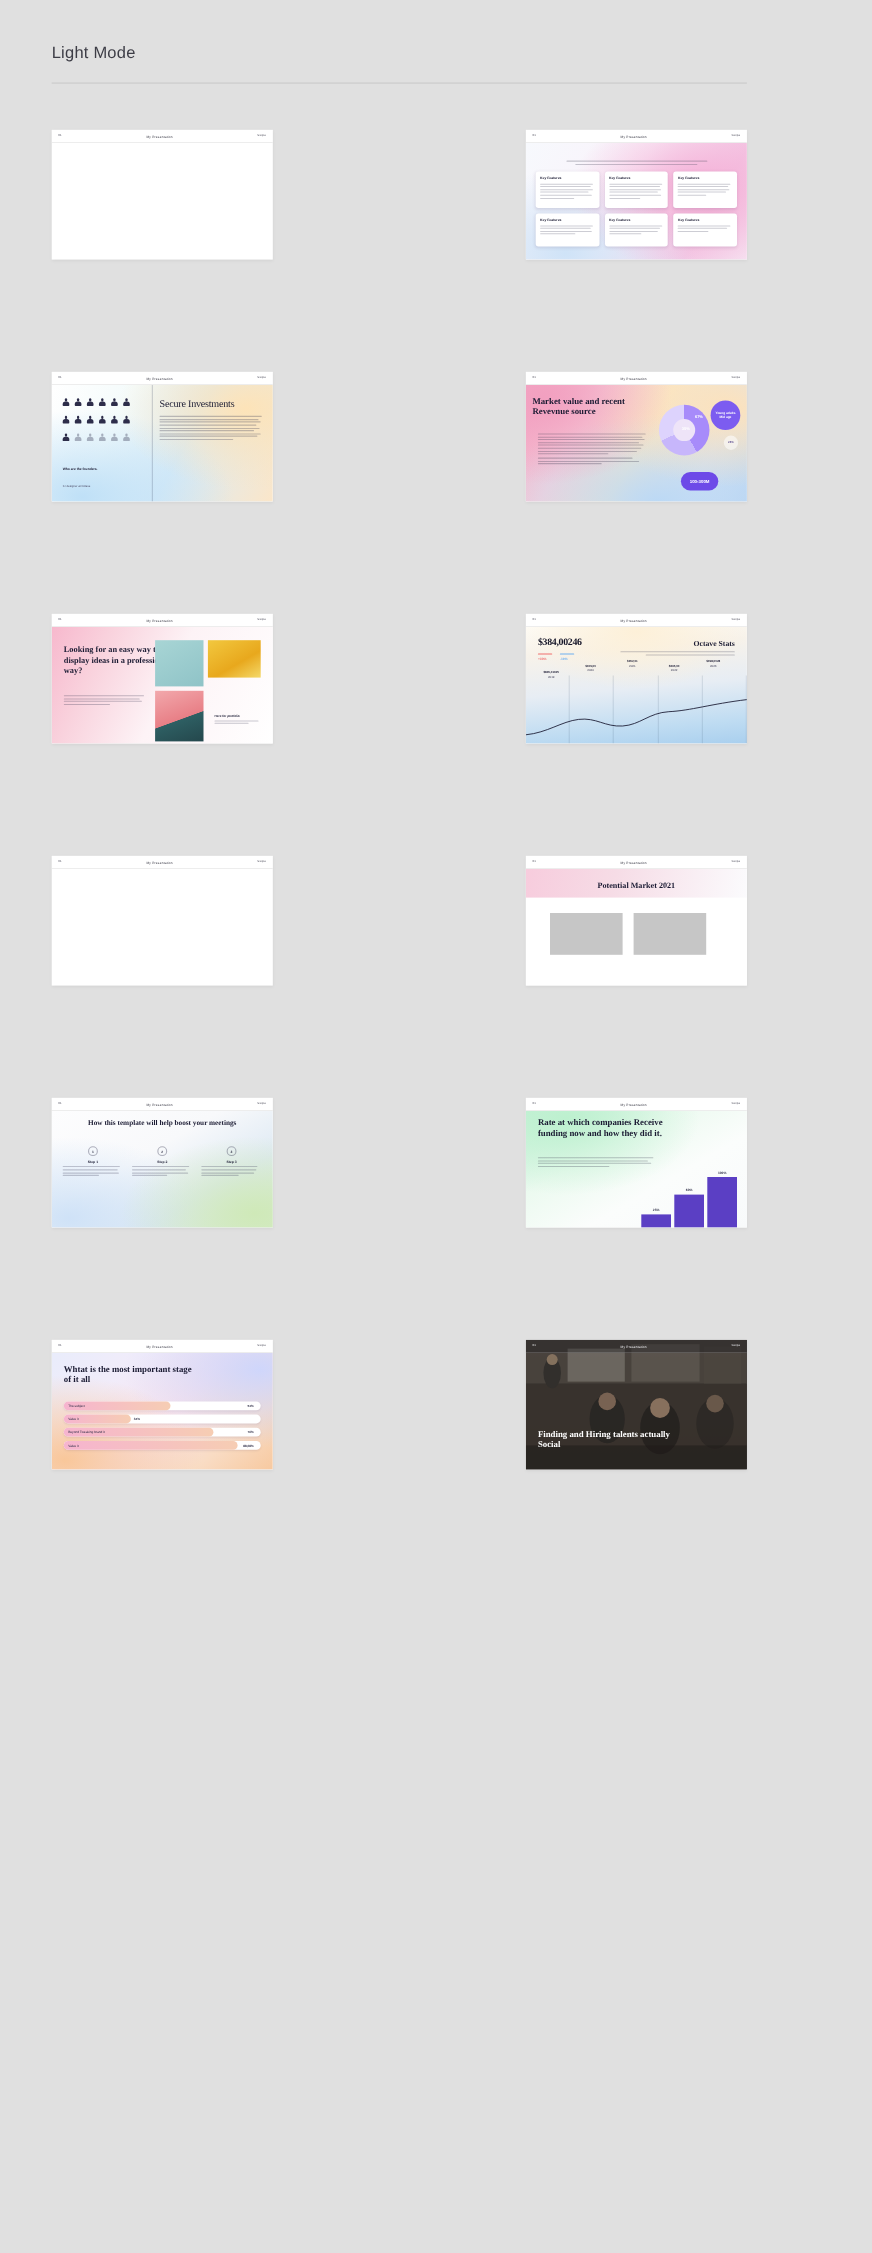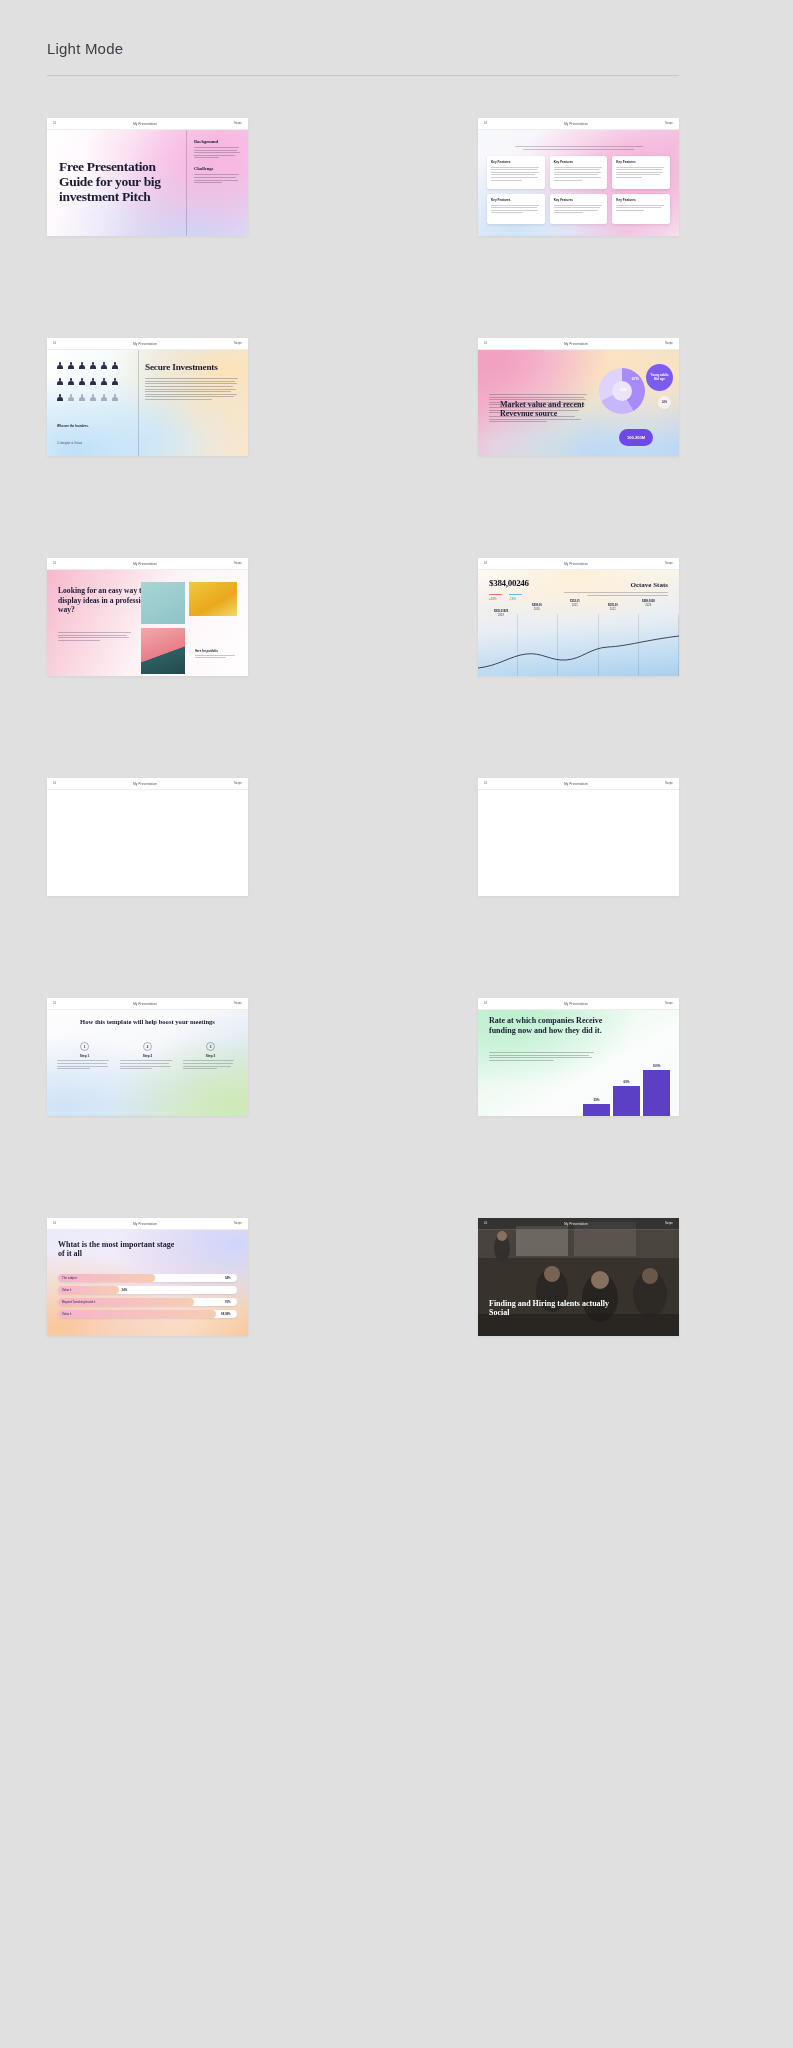--- a/index.html
+++ b/index.html
@@ -110,33 +110,33 @@
   .s3-left { position:absolute; left:0; top:0; bottom:0; width: 92px; border-right:.6px solid rgba(50,60,90,.22); }
   .s3-people { position:absolute; left:10px; top:12px; display:grid; grid-template-columns:repeat(6,11px); row-gap:8px; }
   .s3-person { width: 6px; height: 8px; position: relative; color:#2d2d4a; }
   .s3-person::before { content:""; position:absolute; left:1.6px; top:0; width:2.8px; height:2.8px; border-radius:50%; background: currentColor; }
   .s3-person::after  { content:""; position:absolute; left:0; top:3.4px; width:6px; height:3.4px; border-radius:2.4px 2.4px .6px .6px; background: currentColor; }
   .s3-person.faded { color:#2d2d4a; opacity:.34; }
   .s3-cap { position:absolute; left:10px; bottom:8px; width:70px; }
   .s3-cap b { display:block; font-size:3px; color:#1b1b33; margin-bottom:1.6px; }
   .s3-cap span { font-size:2.6px; color:#50506a; }
   .s3-right { position:absolute; left:98px; right:8px; top:12px; }
-  .s3-h { font-size: 9.2px; line-height:1.12; font-weight:700; color:#1b1b33; letter-spacing:-.2px; }
+  .s3-h { font-size: 9.2px; line-height:1.12; font-weight:400; color:#1b1b33; letter-spacing:-.2px; }
   .s3-body { margin-top: 6px; color:#3d3d55; }
 
   
   .s4-bg {
     position:absolute; inset:0;
     background:
       radial-gradient(100% 130% at 8% 10%, #f2a0c0 0%, rgba(242,160,192,0) 58%),
       radial-gradient(120% 130% at 92% 20%, #fde2bb 0%, rgba(253,226,187,0) 52%),
       radial-gradient(120% 120% at 60% 100%, #bcd9f5 0%, rgba(188,217,245,0) 62%),
       linear-gradient(120deg,#f3a6c6 0%,#f6cfd9 28%,#f8e7c8 52%,#d9e3f3 78%,#bcd6f2 100%);
   }
-  .s4-h { position:absolute; left:22px; top:10px; width:96px; font-size:8px; line-height:1.14; font-weight:700; color:#1b1b33;margin-top:40px; }
+  .s4-h { position:absolute; left:6px; top:10px; width:96px; font-size:8px; line-height:1.14; font-weight:700; color:#1b1b33; }
   .s4-body { position:absolute; left:11px; top:44px; width:100px; color:#3a3a52; }
   .donut {
     position:absolute; right:34px; top:18px; width:46px; height:46px; border-radius:50%;
     background: conic-gradient(#a78bfa 0deg 150deg, #c7b6fb 150deg 245deg, #ddd3fd 245deg 360deg);
   }
   .donut::after { content:""; position:absolute; inset:13px; border-radius:50%; background:#eee4f8; }
   .donut-lbl { position:absolute; font-size:3.6px; font-weight:700; color:#fff; }
   .dl1 { right:40px; top:27px; }
   .dl2 { right:52px; top:38px; }
   .pill {
@@ -309,41 +309,20 @@
   </div>
 
   <div class="slide-grid">
 
     <div class="slide">
       <div class="bar">
         <span class="b-left">01</span>
         <span class="b-mid">My Presentation</span>
         <span class="b-right">Swipe</span>
       </div>
-      <div class="canvas">
-        <div class="s1-bg"></div>
-        <div class="s1-title serif ink">Free Presentation Guide for your big investment Pitch</div>
-        <div class="s1-right">
-          <div class="s1-h2 serif">Background</div>
-          <div class="lines" style="color:#3b3b55">
-            <i style="width:96%"></i>
-              <i style="width:92%"></i>
-              <i style="width:97%"></i>
-              <i style="width:88%"></i>
-              <i style="width:54%"></i>
-          </div>
-          <div class="s1-h2 serif" style="margin-top:8px">Challenge</div>
-          <div class="lines" style="color:#3b3b55">
-            <i style="width:95%"></i>
-              <i style="width:90%"></i>
-              <i style="width:93%"></i>
-              <i style="width:60%"></i>
-          </div>
-        </div>
-      </div>
     </div>
 
     <div class="slide">
       <div class="bar">
         <span class="b-left">01</span>
         <span class="b-mid">My Presentation</span>
         <span class="b-right">Swipe</span>
       </div>
       <div class="canvas">
         <div class="s2-bg"></div>
@@ -582,20 +561,27 @@
         <span class="b-mid">My Presentation</span>
         <span class="b-right">Swipe</span>
       </div>
     </div>
 
     <div class="slide">
       <div class="bar">
         <span class="b-left">01</span>
         <span class="b-mid">My Presentation</span>
         <span class="b-right">Swipe</span>
+      </div>
+      <div class="canvas">
+        <div class="s8-bg"></div>
+        <div class="s8-top"></div>
+        <div class="s8-h serif">Potential Market 2021</div>
+        <div class="s8-box s8-b1"></div>
+        <div class="s8-box s8-b2"></div>
       </div>
     </div>
 
     <div class="slide">
       <div class="bar">
         <span class="b-left">01</span>
         <span class="b-mid">My Presentation</span>
         <span class="b-right">Swipe</span>
       </div>
       <div class="canvas">

